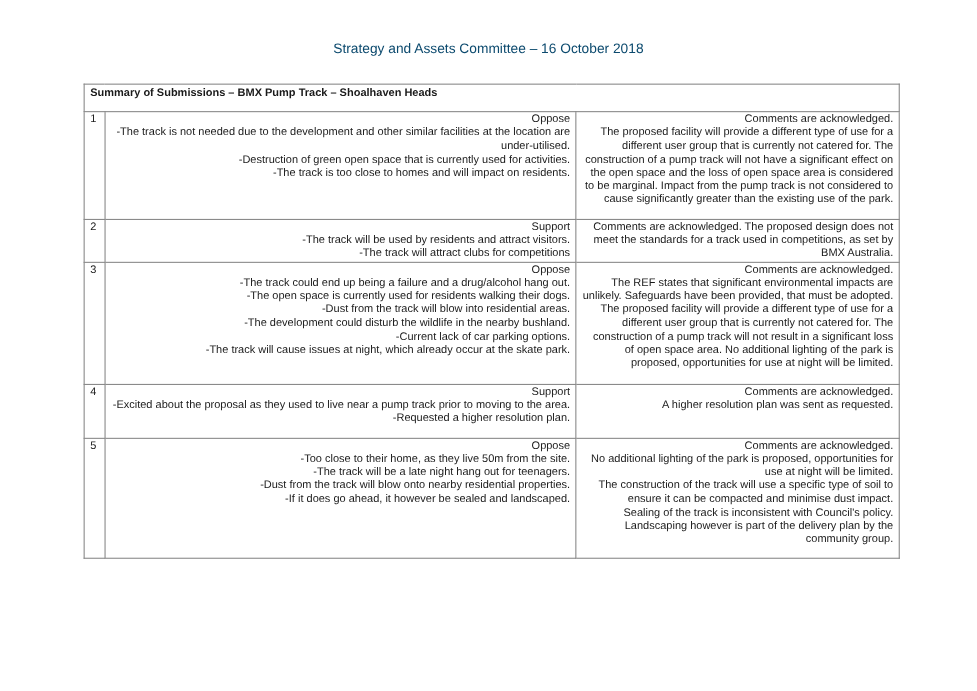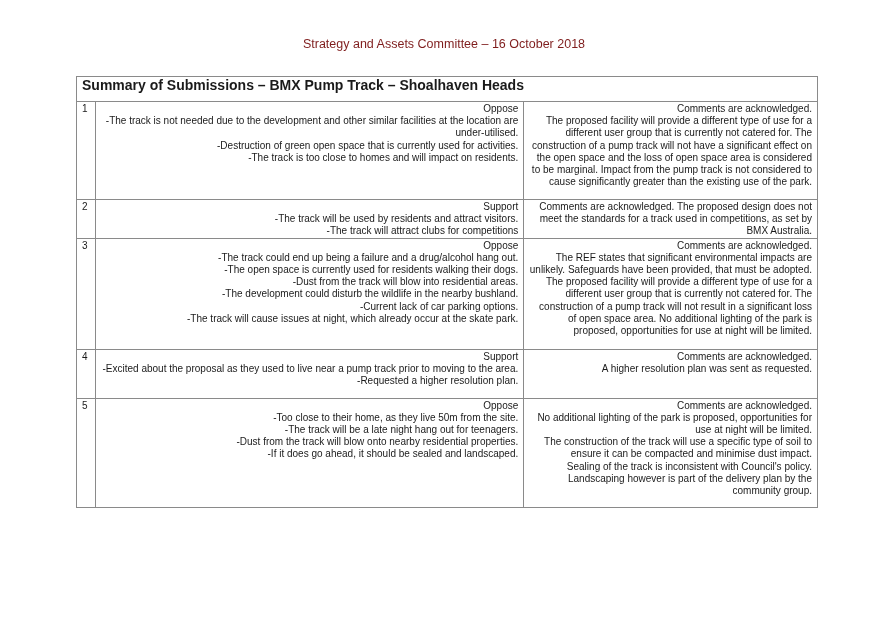--- a/index.html
+++ b/index.html
@@ -2,32 +2,32 @@
 <html><head>
   <meta charset="utf-8">
   <style>
     html, body { margin: 0; padding: 0; background: #ffffff; }
     body {
       width: 888px; height: 628px; position: relative; overflow: hidden;
       font-family: "Liberation Sans", sans-serif; color: #1a1a1a;
     }
     .page-header {
       position: absolute; left: 0; top: 37px; width: 888px;
-      text-align: center; font-size: 12.5px; color: #7f1d1d;
+      text-align: center; font-size: 12.5px; color: #0c4a6e;
     }
     table.subs {
       position: absolute; left: 76px; top: 76px; width: 742px;
       border-collapse: collapse; table-layout: fixed;
       font-size: 10px; line-height: 12.2px;
     }
     table.subs td, table.subs th {
       border: 1px solid #8a8a8a; vertical-align: top;
       padding: 1px 5px 0 5px; text-align: left;
     }
-    table.subs th { font-weight: bold; font-size: 14px; }
+    table.subs th { font-weight: bold; font-size: 10px; }
     .col-no { width: 18px; }
     .col-sum { width: 410px; }
     .col-com { width: 281px; }
     tr.title-row th { height: 22px; padding-top: 2px; }
     tr.head-row th { height: 35px; padding-top: 2px; }
     tr.r1 td { height: 96px; }
     tr.r2 td { height: 34px; }
     tr.r3 td { height: 109px; }
     tr.r4 td { height: 47px; }
     tr.r5 td { height: 107px; }
@@ -106,21 +106,21 @@
     </td>
   </tr>
 
   <tr class="r5">
     <td>5</td>
     <td>
       <span class="line">Oppose</span>
       <span class="line">-Too close to their home, as they live 50m from the site.</span>
       <span class="line">-The track will be a late night hang out for teenagers.</span>
       <span class="line">-Dust from the track will blow onto nearby residential properties.</span>
-      <span class="line">-If it does go ahead, it should be sealed and landscaped.</span>
+      <span class="line">-If it does go ahead, it however be sealed and landscaped.</span>
     </td>
     <td>
       <span class="line">Comments are acknowledged.</span>
       <span class="line">No additional lighting of the park is proposed, opportunities for use at night will be limited.</span>
       <span class="line">The construction of the track will use a specific type of soil to ensure it can be compacted and minimise dust impact.</span>
       <span class="line">Sealing of the track is inconsistent with Council's policy.</span>
       <span class="line">Landscaping however is part of the delivery plan by the community group.</span>
     </td>
   </tr>
 </tbody>

